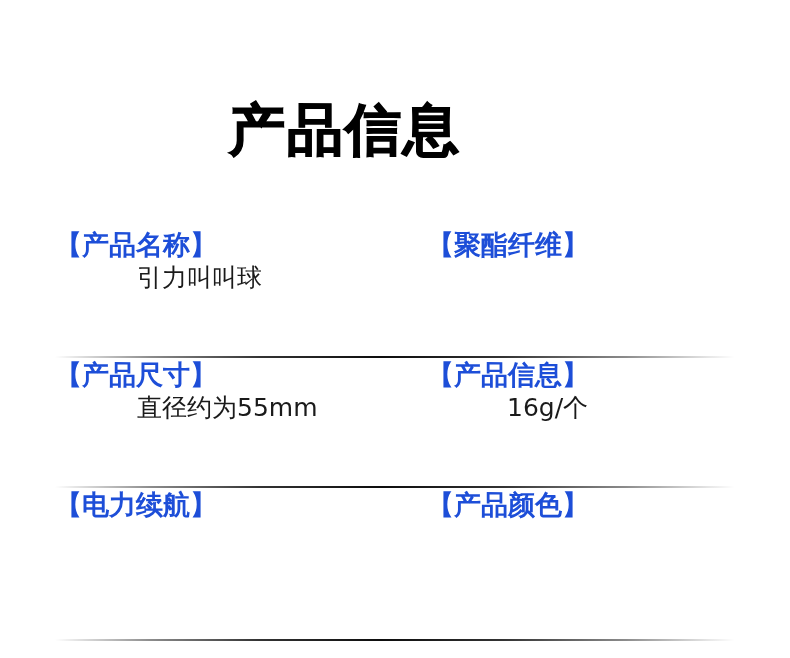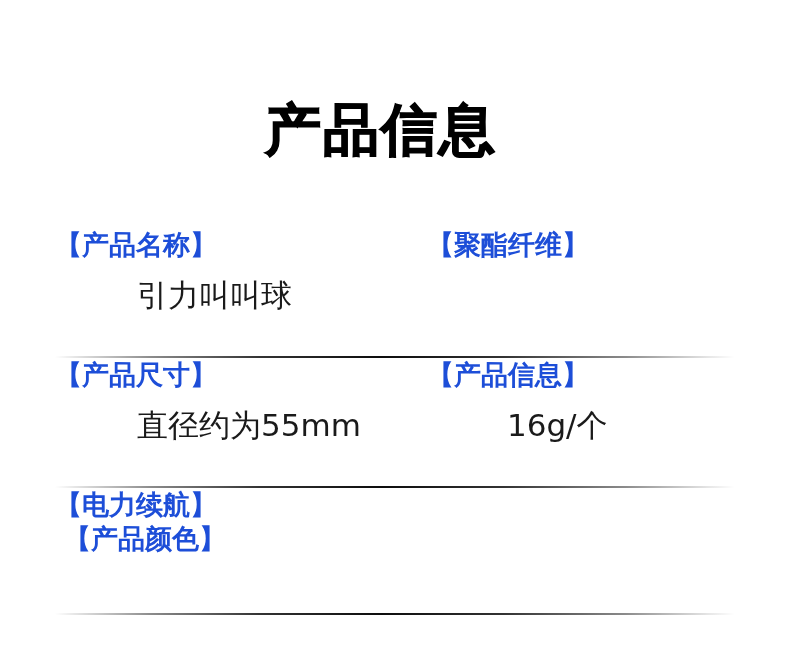--- a/index.html
+++ b/index.html
@@ -22,21 +22,20 @@
     box-sizing: border-box;
   }
 
   
   .title-wrap {
     position: absolute;
     top: 62px;
     left: 0;
     width: 690px;
     text-align: center;
-    margin-left: 36px;
   }
   .title {
     display: inline-block;
     font-size: 56px;
     line-height: 1.08;
     font-weight: 900;
     letter-spacing: 2px;
     color: #000000;
     -webkit-text-stroke: 1.2px #000000;
   }
@@ -51,22 +50,21 @@
 
   .spec-row {
     position: relative;
     display: flex;
     flex-direction: row;
     align-items: flex-start;
     height: 130px;
     box-sizing: border-box;
   }
   .spec-row:last-child {
-    height: 127px;
-    flex-direction: column;
+    height: 153px;
   }
 
   .spec-cell {
     box-sizing: border-box;
   }
   .spec-cell.left {
     width: 363px;
     padding-left: 55px;
   }
   .spec-cell.right {
@@ -77,22 +75,21 @@
   .spec-label {
     font-size: 27px;
     font-weight: 700;
     line-height: 1.25;
     letter-spacing: 0px;
     color: #1d4ed8;
     white-space: nowrap;
   }
 
   .spec-value {
-    margin-top: 14px;
-    font-size: 31px;
+    font-size: 25px;
     font-weight: 400;
     line-height: 1.25;
     color: #1a1a1a;
     white-space: nowrap;
   }
   .spec-cell.left .spec-value {
     padding-left: 82px;
   }
   .spec-cell.right .spec-value {
     padding-left: 80px;

